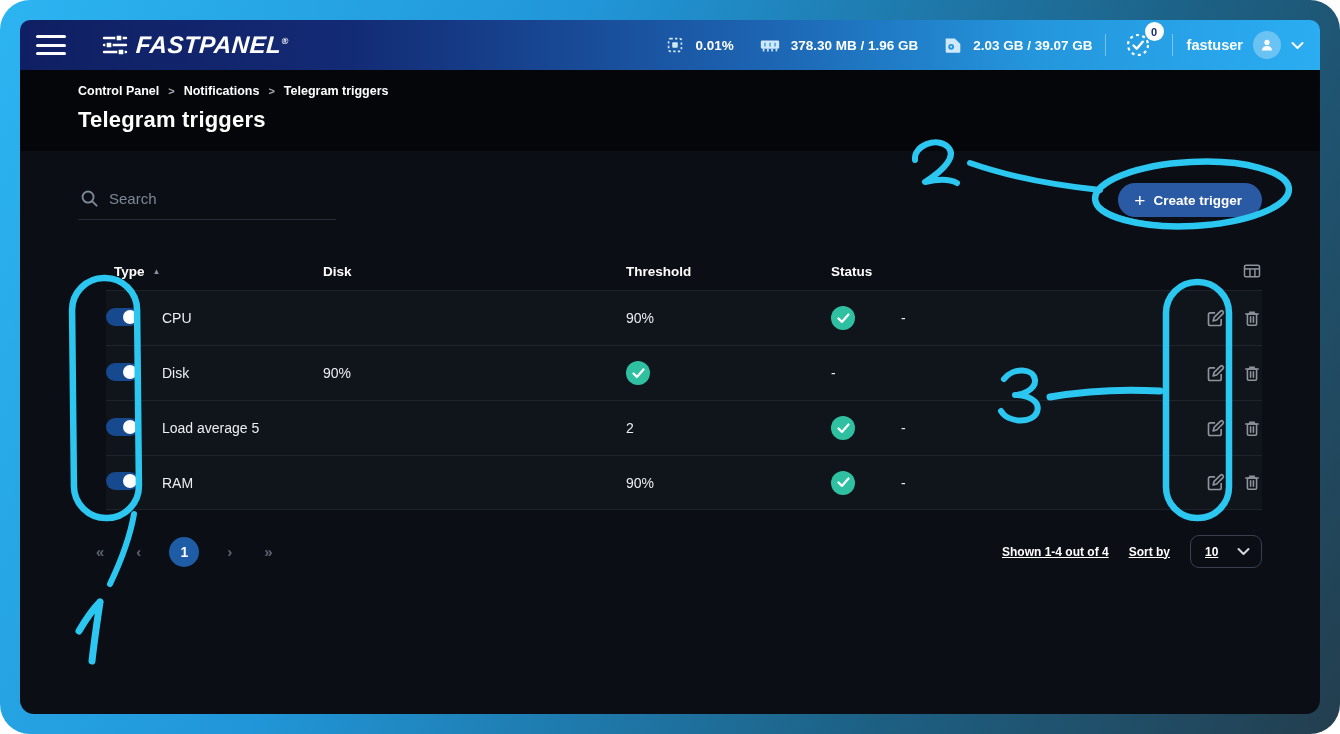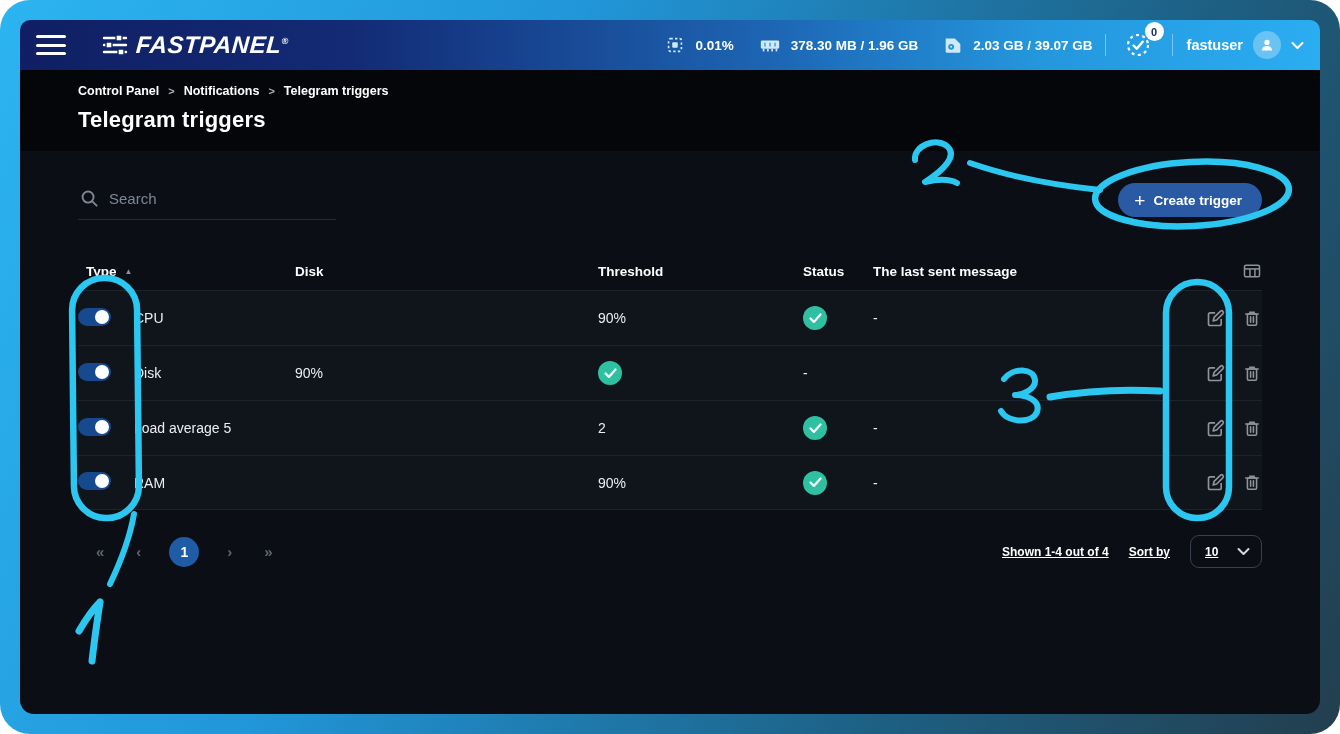--- a/index.html
+++ b/index.html
@@ -49,21 +49,21 @@
   .search input { background:transparent; border:none; outline:none; color:#e5e5e5; font-size:15px; width:100%; font-family:"Liberation Sans",sans-serif; }
   .search input::placeholder { color:#7d8897; }
   .btn-create {
     margin-left:auto; margin-bottom:3px; height:34px; padding:0 20px 0 16px; border:none; border-radius:17px;
     background:#2a5aa4; color:#fff; font-size:13.5px; font-weight:bold; cursor:pointer;
     display:flex; align-items:center; gap:8px; font-family:"Liberation Sans",sans-serif;
   }
   .btn-create .plus { font-size:19px; font-weight:normal; line-height:1; }
   
   .tbl { margin-top:32px; }
-  .tr { display:grid; grid-template-columns:56px 161px 303px 205px 70px 1fr auto; align-items:center; }
+  .tr { display:grid; grid-template-columns:56px 161px 303px 205px 70px 1fr auto; align-items:center;margin-left:28px; }
   .thead { height:38px; color:#fff; font-size:13.5px; font-weight:bold; }
   .th-type { grid-column:1 / span 2; padding-left:8px; display:flex; align-items:center; gap:8px; cursor:pointer; }
   .sort-ico { font-size:8px; color:#8a919d; }
   .row { height:55px; border-top:1px solid #1e232c; background:#10141b; color:#eceef2; font-size:14px; }
   .row:last-of-type { border-bottom:1px solid #1e232c; }
   .switch { position:relative; width:33px; height:18px; border-radius:9px; background:#17498f; border:none; cursor:pointer; }
   .switch .knob { position:absolute; top:2px; left:17px; width:14px; height:14px; border-radius:50%; background:#fff; }
   .ok { width:24px; height:24px; border-radius:50%; background:#2fc0a2; display:flex; align-items:center; justify-content:center; }
   .actions { display:flex; align-items:center; gap:16px; justify-content:flex-end; }
   .icon-btn { background:none; border:none; cursor:pointer; color:#8e939c; display:flex; padding:0; }
@@ -201,21 +201,20 @@
 
       <div class="tbl">
         <div class="tr thead">
           <div class="th-type">
             <span>Type</span>
             <span class="sort-ico">▲</span>
           </div>
           <div>Disk</div>
           <div>Threshold</div>
           <div>Status</div>
-          <div>The last sent message</div>
           <button class="icon-btn cols-btn">
             <svg width="20" height="20" viewBox="0 0 24 24">
               <rect x="3" y="5" width="18" height="14" rx="2" fill="none" stroke="currentColor" stroke-width="1.8"></rect>
               <line x1="3" y1="9.5" x2="21" y2="9.5" stroke="currentColor" stroke-width="1.8"></line>
               <line x1="9.5" y1="9.5" x2="9.5" y2="19" stroke="currentColor" stroke-width="1.8"></line>
               <line x1="15.5" y1="9.5" x2="15.5" y2="19" stroke="currentColor" stroke-width="1.8"></line>
             </svg>
           </button>
         </div>
 

